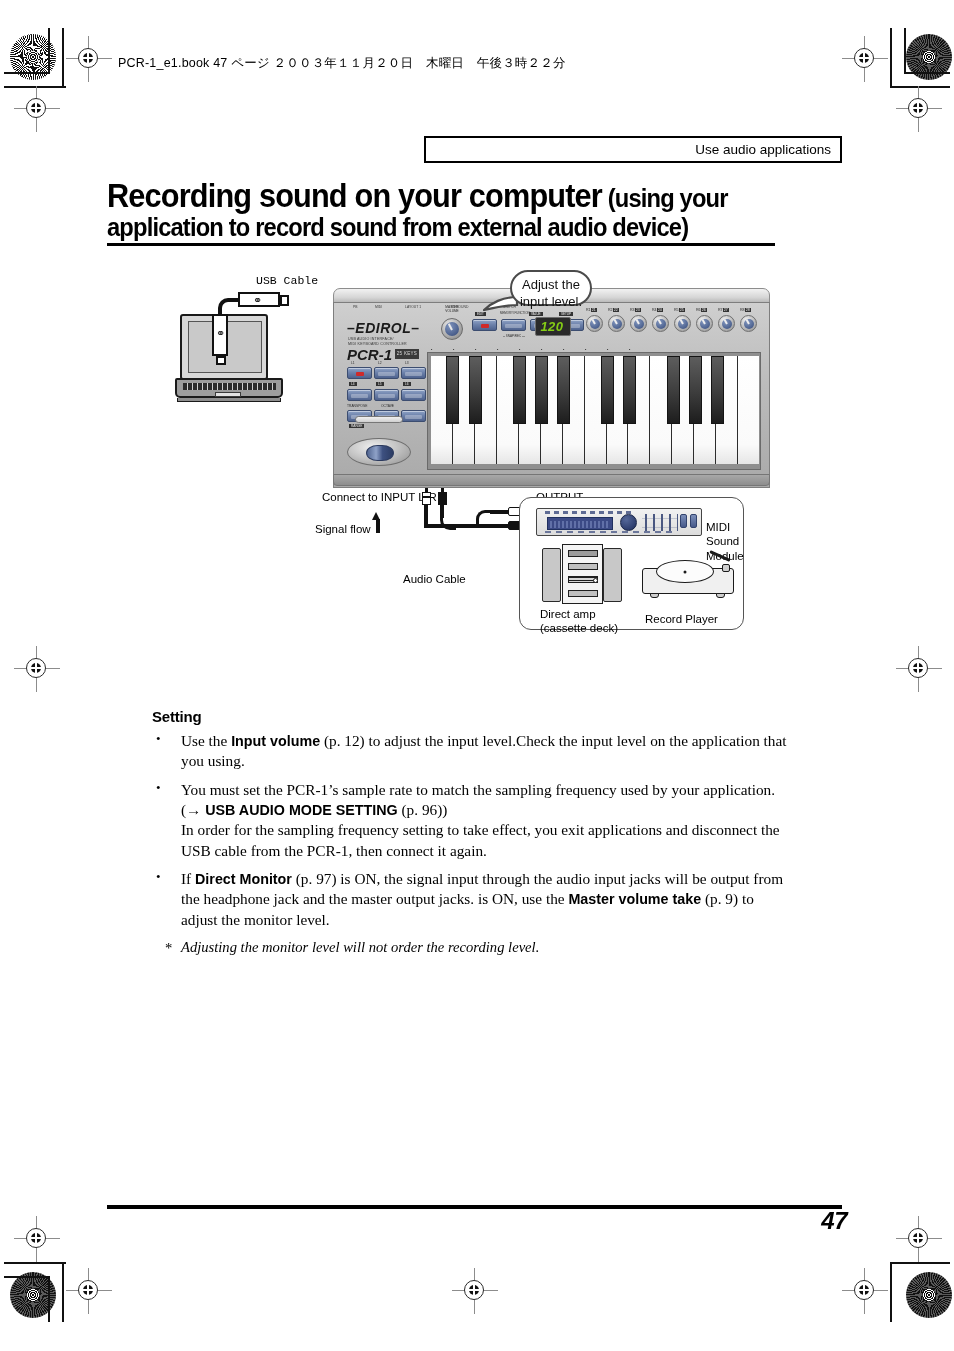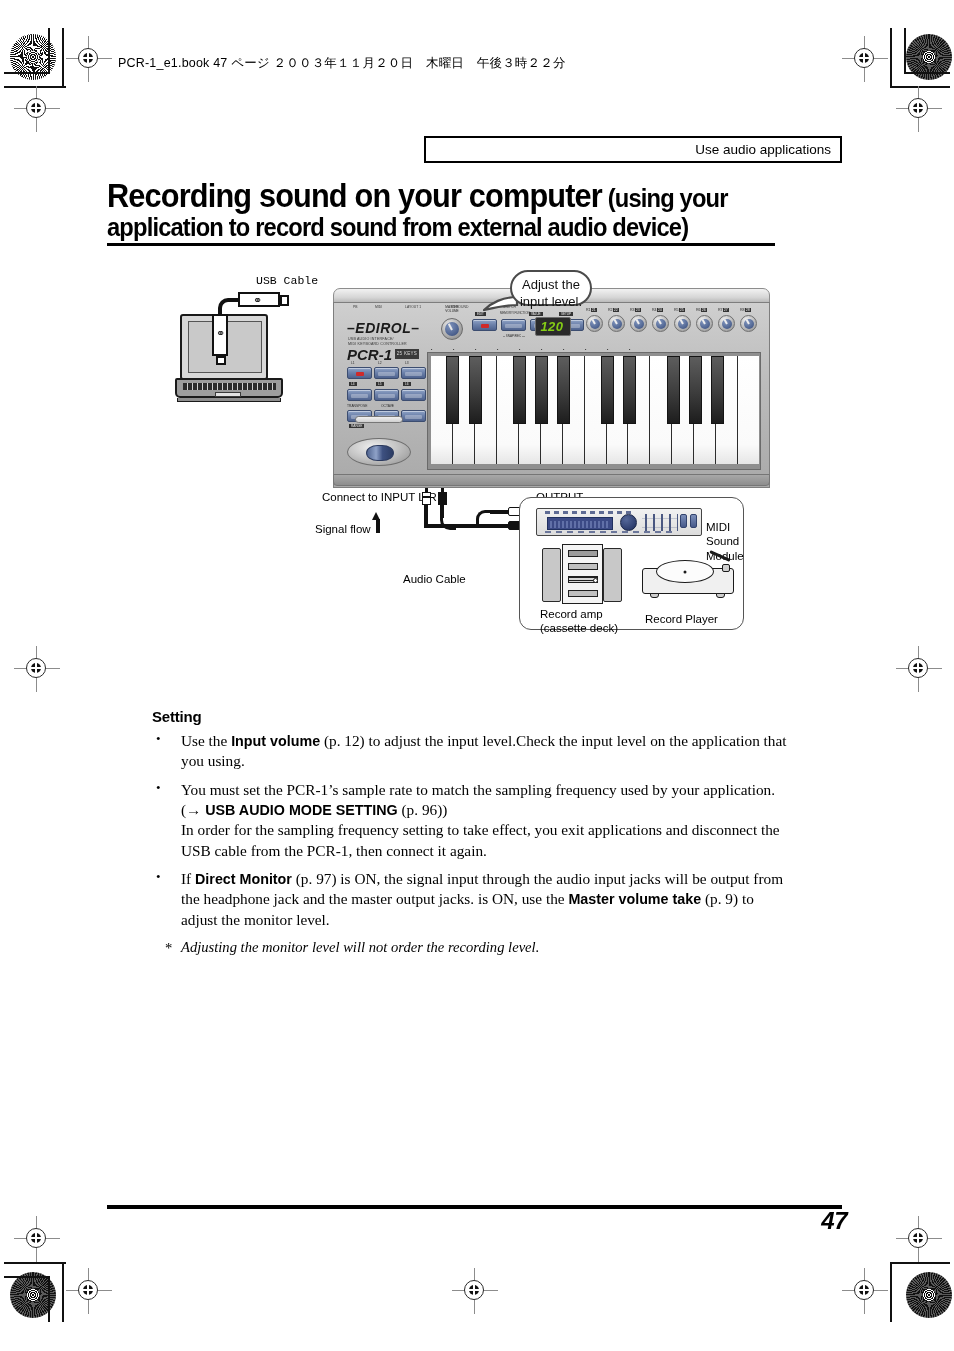--- a/index.html
+++ b/index.html
@@ -1235,21 +1235,21 @@
     <div class="spk-r"></div>
     <div class="deck">
       <div class="slot s1"></div>
       <div class="slot s2"></div>
       <div class="slot s3"></div>
       <div class="slot s4"></div>
       <div class="knobdot"></div>
     </div>
   </div>
   <div class="fig-label" style="left:390px; top:345px; line-height:1.25;">
-    <div>Record amp</div>
+    <div>Direct amp</div>
     <div>(cassette deck)</div>
   </div>
 
   <div class="turntable">
     <div class="tt-plinth"></div>
     <div class="tt-platter"></div>
     <div class="tt-arm"></div>
     <div class="tt-arm-base"></div>
     <div class="tt-foot" style="left:8px;"></div>
     <div class="tt-foot" style="left:74px;"></div>

